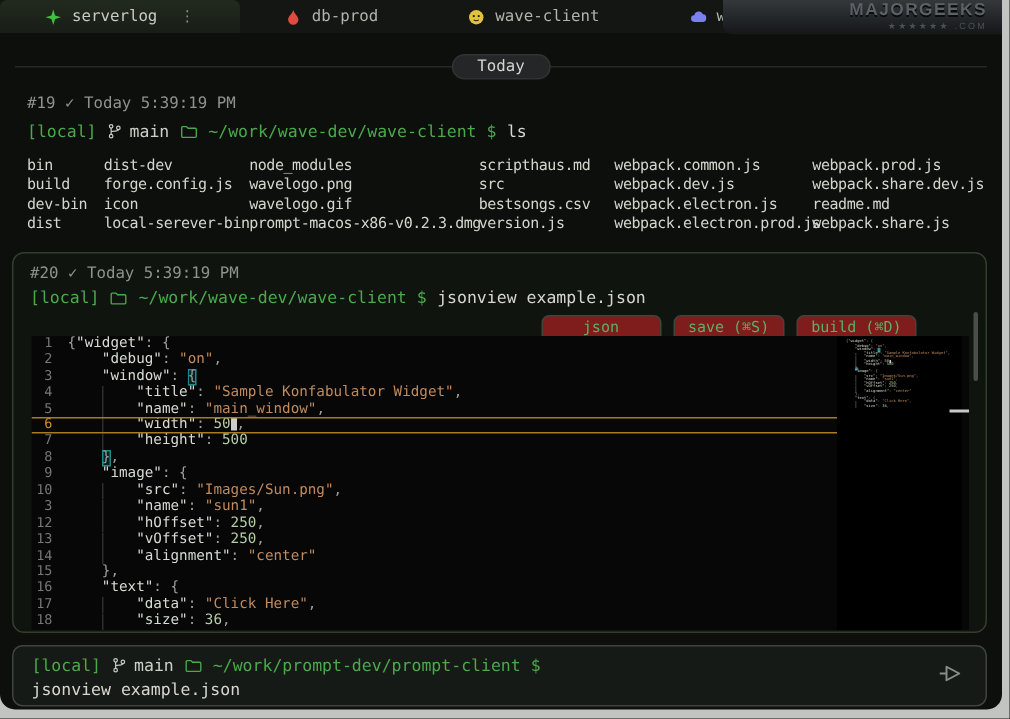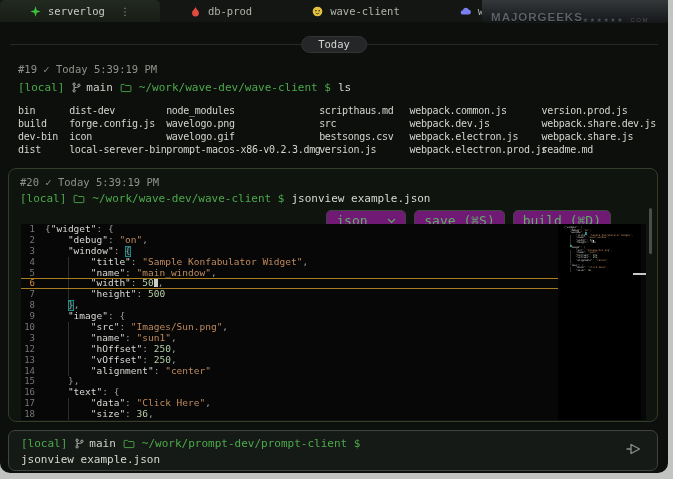--- a/index.html
+++ b/index.html
@@ -13,21 +13,21 @@
             background:#141614; display:flex; align-items:stretch; }
   .tabs { display:flex; align-items:stretch; }
   .tab { display:flex; align-items:center; gap:7px; padding:0 30px; cursor:default;
          font-size:10.5px; color:#b0b4ab; white-space:nowrap; }
   .tab.active { background:linear-gradient(180deg,#222a1f,#181d16); border-radius:5px 5px 0 0; color:#c8ccc2; }
   .tab .ticon { width:11px; height:11px; display:inline-block; }
   .tab .tmenu { color:#8f938c; margin-left:8px; font-size:10px; }
   .addtab { color:#9ea29a; font-size:14px; padding:0 12px; display:flex; align-items:center; }
   .watermark { position:absolute; right:0; top:0; width:186px; height:23px;
                background:linear-gradient(180deg,#34383b 0%, #212427 60%, #141618 100%);
-               display:flex; flex-direction:row; align-items:flex-end; justify-content:center;
+               display:flex; flex-direction:column; align-items:flex-end; justify-content:center;
                padding-right:10px; border-radius:0 0 0 6px; }
   .wm1 { font-family:"Liberation Sans", sans-serif; font-weight:bold; font-size:11.5px;
          color:#5c6165; letter-spacing:1px; line-height:11px; text-shadow:0 1px 0 #0a0b0c; }
   .wm2 { font-family:"Liberation Sans", sans-serif; font-size:6px; color:#4b5054; letter-spacing:1.5px; }
 
   
   .timeline { position:absolute; left:0; top:36px; width:100%; height:17px; }
   .timeline .line { position:absolute; left:10px; right:10px; top:8px; border-top:1px solid #272927; }
   .today-pill { position:absolute; left:50%; transform:translateX(-50%); top:0;
                 background:#242627; border:1px solid #313334; color:#d4d6d2;
@@ -51,22 +51,22 @@
   .ls-col:nth-child(1){ width:52px; } .ls-col:nth-child(2){ width:97px; }
   .ls-col:nth-child(3){ width:153px; } .ls-col:nth-child(4){ width:92px; }
   .ls-col:nth-child(5){ width:132px; } .ls-col:nth-child(6){ width:auto; }
 
   
   .block20 { position:absolute; left:8px; top:168px; width:650px; height:254px;
              background:#10140f; border:1px solid #333d2c; border-radius:8px; }
   .block20 .meta { position:absolute; left:11px; top:7px; }
   .block20 .prompt { position:absolute; left:11px; top:23px; }
   .viewer-btns { position:absolute; top:41px; right:46px; display:flex; gap:8px; }
-  .vbtn { background:#701a75; border:1px solid #3e453d; border-radius:5px; color:#5fae66;
-          font-size:13px; padding:2px 9px 3px; display:flex; align-items:center; cursor:default; }
+  .vbtn { background:#7f1d1d; border:1px solid #3e453d; border-radius:5px; color:#5fae66;
+          font-size:10px; padding:2px 9px 3px; display:flex; align-items:center; cursor:default;flex-direction:column; }
   .vbtn.dropdown { width:80px; justify-content:space-between; }
   .scroll-thumb { position:absolute; right:5px; top:39px; width:3px; height:46px;
                   background:#4a4d4a; border-radius:2px; }
 
   
   .editor { position:absolute; left:12px; top:55px; width:625px; height:196px;
             background:#060706; overflow:hidden; }
   .crow { display:flex; height:10.9px; line-height:10.9px; font-size:9.5px; white-space:pre; position:relative; }
   .gut { width:24px; text-align:right; padding-right:10px; color:#747872; flex:none; font-size:9px; }
   .crow.current .gut { color:#cf8f2e; }
@@ -194,24 +194,24 @@
           <div>bestsongs.csv</div>
           <div>version.js</div>
         </div>
         <div class="ls-col">
           <div>webpack.common.js</div>
           <div>webpack.dev.js</div>
           <div>webpack.electron.js</div>
           <div>webpack.electron.prod.js</div>
         </div>
         <div class="ls-col">
-          <div>version.prod.js</div>
+          <div>webpack.prod.js</div>
           <div>webpack.share.dev.js</div>
+          <div>readme.md</div>
           <div>webpack.share.js</div>
-          <div>readme.md</div>
         </div>
       </div>
   </div>
 
   <div class="block20">
     <div class="meta">
       <span>#20</span>
       <span>✓</span>
       <span>Today 5:39:19 PM</span>
     </div>

